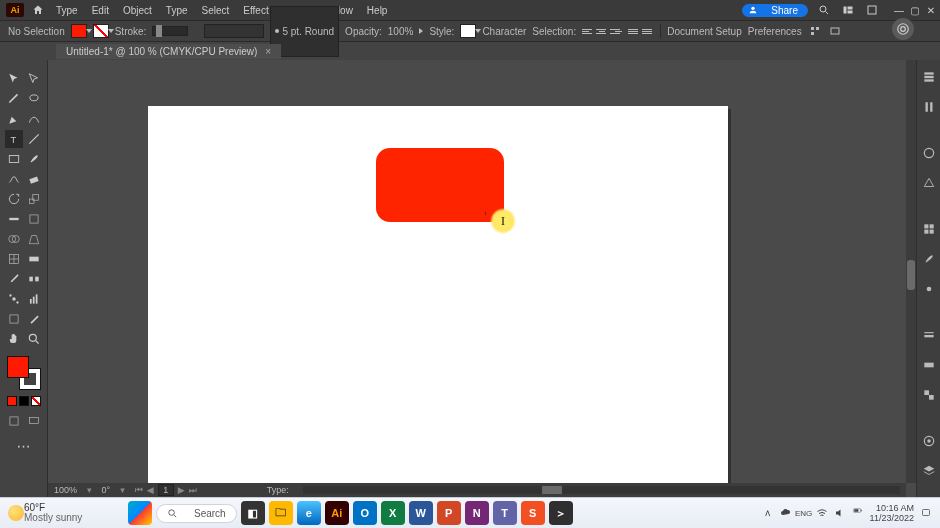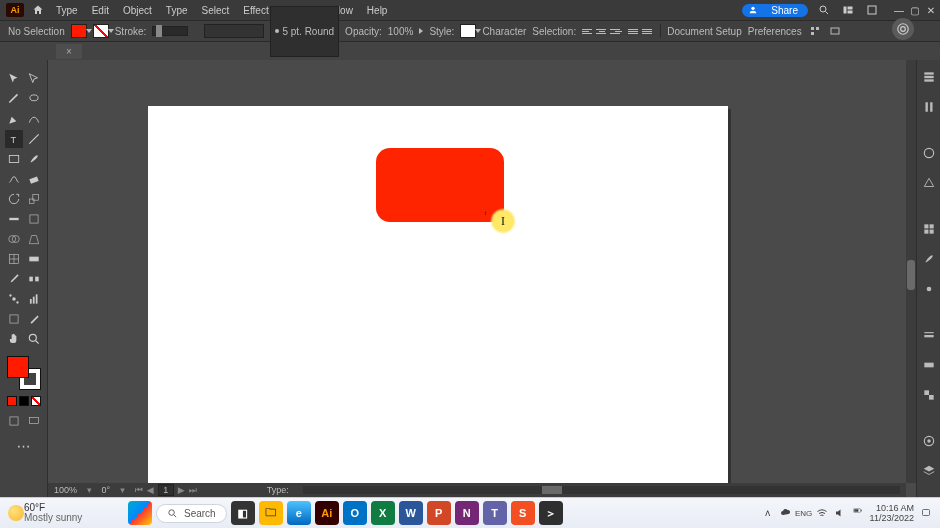--- a/index.html
+++ b/index.html
@@ -83,21 +83,21 @@
 .hscroll { flex:1; height:8px; background:#333; position:relative; margin-left:4px;}
 .hscroll .hthumb { position:absolute; left:40%; width:20px; top:0; bottom:0; background:#6a6a6a;}
 
 
 .taskbar { position:absolute; left:0; right:0; bottom:0; height:31px; background: linear-gradient(#f4f6fb,#e8ecf4); border-top:1px solid #c7cdd9; display:flex; align-items:center; font-size:10px; color:#333; }
 .weather { display:flex; align-items:center; padding-left:8px;}
 .weather .sun { width:16px;height:16px; border-radius:50%; background: radial-gradient(circle at 35% 35%, #ffe27a, #f7b733);}
 .weather .txt { display:flex; flex-direction:column; line-height:10px;}
 .task-center { position:absolute; left:128px; right:220px; height:100%; display:flex; align-items:center; gap:4px; }
 .tb-app { width:24px; height:24px; border-radius:4px; display:flex; align-items:center; justify-content:center; font-size:11px; font-weight:bold; color:#fff;}
-.search-pill { display:flex; align-items:center; gap:6px; background:#fff; border:1px solid #d0d4dc; border-radius:14px; padding:3px 10px; color:#555;}
+.search-pill { display:flex; align-items:center; gap:16px; background:#fff; border:1px solid #d0d4dc; border-radius:14px; padding:3px 10px; color:#555;}
 .search-pill svg { fill:#555;}
 .sys-tray { margin-left:auto; display:flex; align-items:center; gap:6px; padding-right:8px;}
 .sys-tray .ic { width:12px; height:12px; display:flex; align-items:center; justify-content:center;}
 .sys-tray .ic svg { fill:#444;}
 .clock { display:flex; flex-direction:column; align-items:flex-end; line-height:10px; font-size:9px; color:#444;}
 </style>
 </head>
 <body>
 
 <div class="titlebar">
@@ -226,20 +226,21 @@
     </div>
   <div class="icon-btn">
       <svg viewBox="0 0 24 24" width="12" height="12">
         <rect x="4" y="6" width="16" height="12" fill="none" stroke="#bbb" stroke-width="2"></rect>
       </svg>
     </div>
 </div>
 
 <div class="tabstrip">
   <div class="doc-tab">
+    <span>Untitled-1* @ 100 % (CMYK/CPU Preview)</span>
     <span class="close">×</span>
   </div>
 </div>
 
 <div class="workspace">
 
   <div class="tools-left">
     <div class="row">
         <div class="tool">
           <svg viewBox="0 0 24 24">

